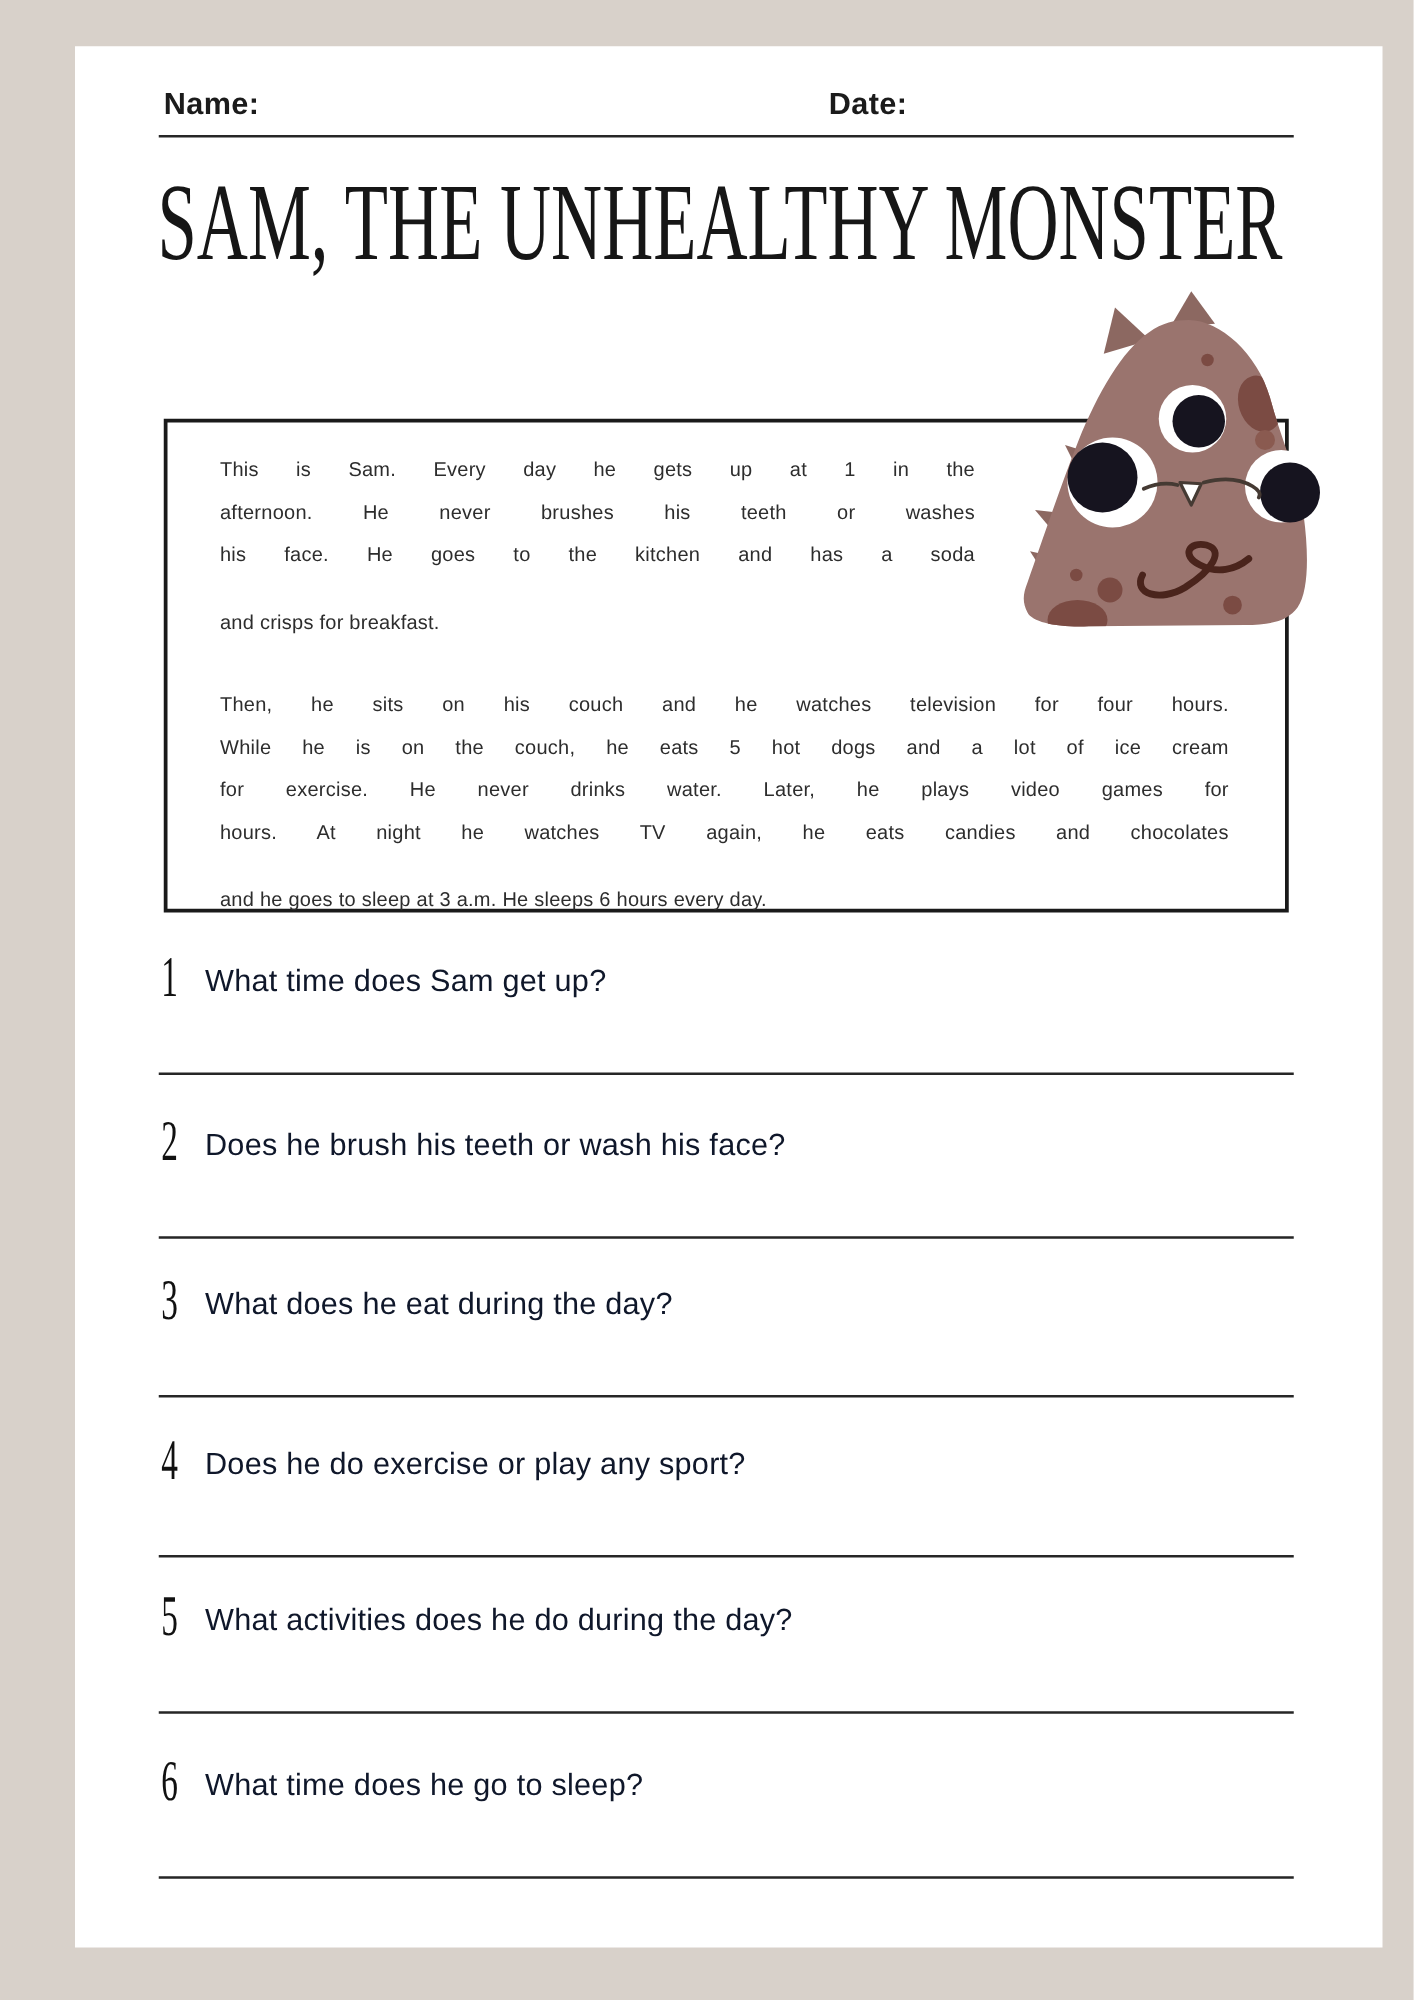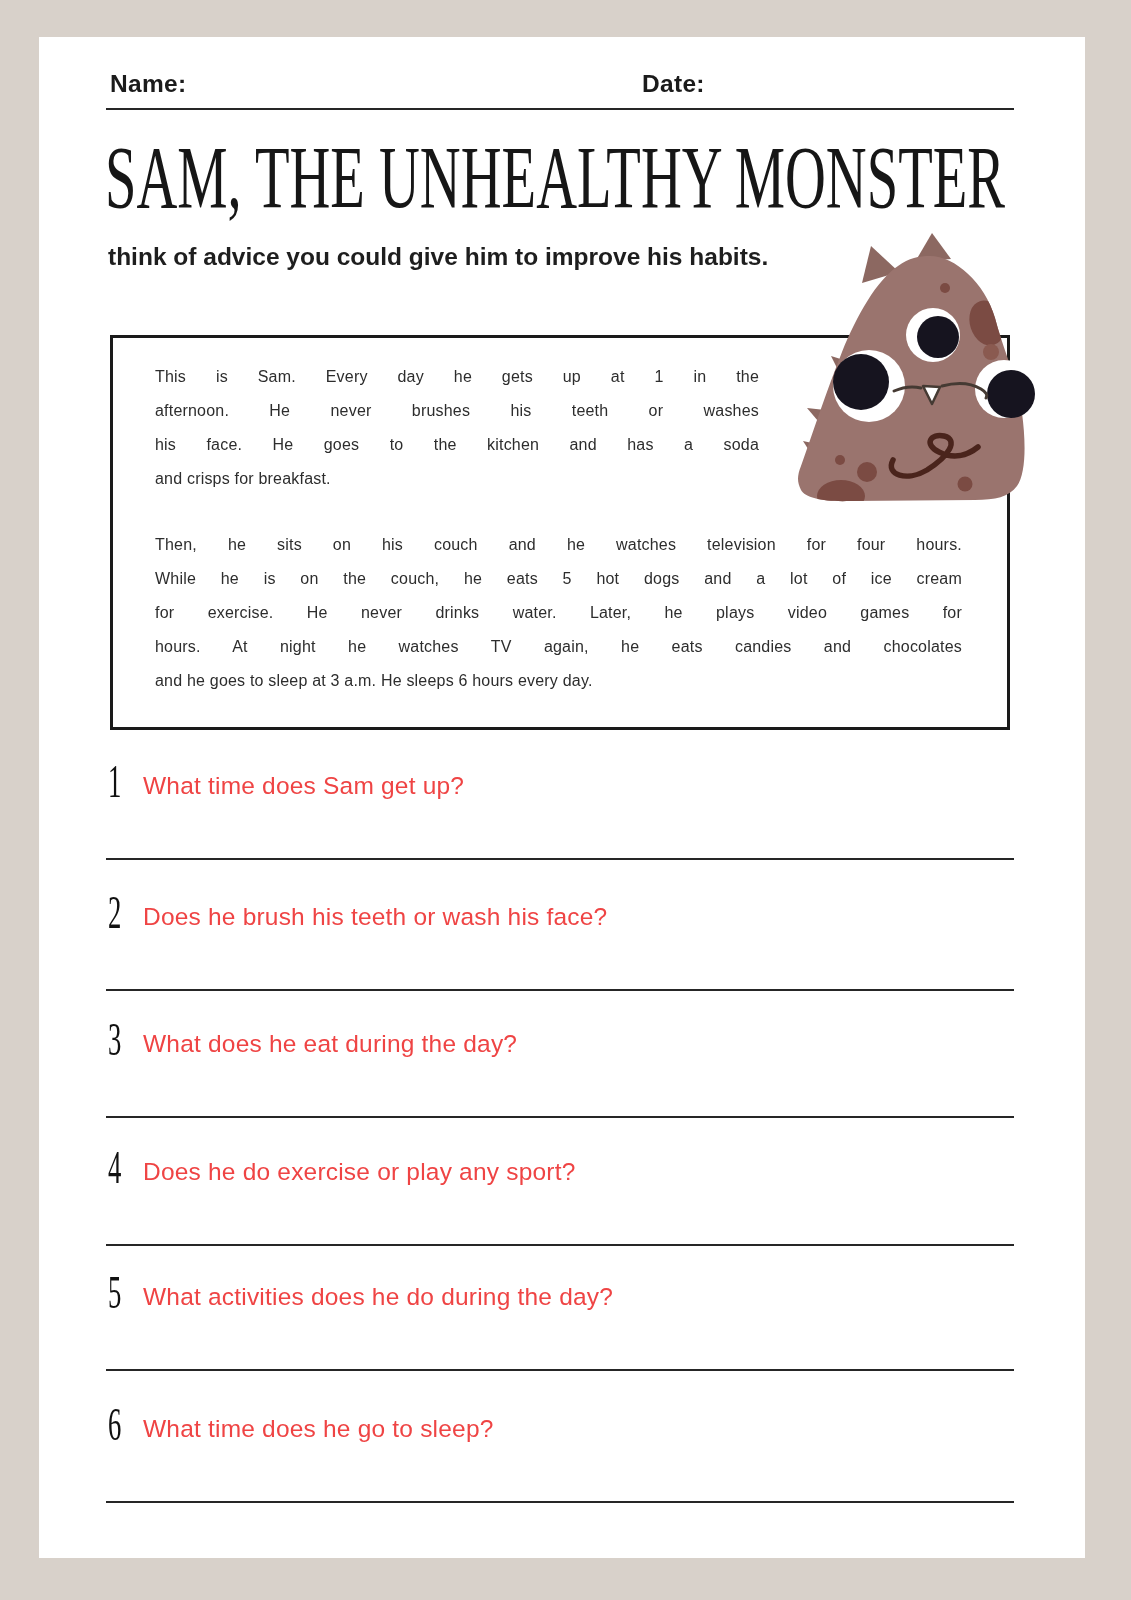--- a/index.html
+++ b/index.html
@@ -3,56 +3,55 @@
 <meta charset="utf-8">
 <style>
   :root{
     --page-frame:#d8d1ca; --paper:#ffffff; --ink:#1b1b1b; --body-text:#2d2d2d; --line:#262626;
     --monster-body:#9a746e; --monster-spike:#8c6861; --monster-spot-dark:#7b4b43;
     --monster-spot-mid:#8a5a50; --monster-pupil:#16141f; --monster-eye-white:#ffffff; --monster-mouth:#4a241c;
   }
   html,body{margin:0;padding:0;background:#fff;}
   .frame{position:relative;width:1131px;height:1600px;background:var(--page-frame);
          font-family:"Liberation Sans",sans-serif;overflow:hidden;}
-  .page{position:absolute;left:39px;top:37px;width:1046px;height:1521px;background:var(--paper);}
+  .page{position:absolute;left:60px;top:37px;width:1046px;height:1521px;background:var(--paper);}
   .abs{position:absolute;}
   .hdr-label{font-weight:700;font-size:24.5px;color:var(--ink);letter-spacing:.3px;line-height:1;}
   .hdr-underline{left:67px;top:71px;width:908px;border-top:2.5px solid var(--line);}
   .title-svg{left:64px;top:102px;}
   .title-text{font-family:"Liberation Serif",serif;font-size:88px;fill:#161616;}
   .instructions{left:69px;top:204px;font-weight:700;font-size:24.5px;line-height:32.5px;color:#1e1e1e;}
   .reading-box{left:71px;top:298px;width:900px;height:395px;border:3px solid #1a1a1a;box-sizing:border-box;background:var(--paper);}
   .para{font-size:16px;line-height:34px;color:var(--body-text);letter-spacing:.2px;}
   .p1{margin:22px 0 0 42px;width:604px;}
   .p2{margin:32px 45px 0 42px;}
   .jline{text-align:justify;text-align-last:justify;}
-  .jline.last{text-align-last:left;}
+  .jline.last{text-align-last:left;margin-top:20px;}
   .monster{left:756px;top:191px;}
   .question{position:absolute;left:69px;width:906px;}
   .qnum{position:absolute;left:0;top:-12px;font-family:"Liberation Serif",serif;font-size:46px;
         line-height:1;color:#111;transform:scaleX(.58);transform-origin:left bottom;}
-  .qtext{margin-left:35px;font-size:24.5px;line-height:1.2;color:#ef4444;letter-spacing:.2px;}
+  .qtext{margin-left:35px;font-size:24.5px;line-height:1.2;color:#0f172a;letter-spacing:.2px;}
   .answer-line{position:absolute;left:-2px;width:908px;top:87px;border-top:2.5px solid var(--line);}
 </style>
 </head>
 <body>
 
 <div class="frame">
   <div class="page">
 
     <div class="abs hdr-label" style="left:71px;top:35px;">Name:</div>
     <div class="abs hdr-label" style="left:603px;top:35px;">Date:</div>
     <div class="abs hdr-underline"></div>
 
     <svg class="abs title-svg" width="908" height="94">
       <text class="title-text" x="2" y="68" textLength="900" lengthAdjust="spacingAndGlyphs">SAM, THE UNHEALTHY MONSTER</text>
     </svg>
 
     <div class="abs instructions">
-      <div>think of advice you could give him to improve his habits.</div>
     </div>
 
     <div class="abs reading-box">
       <div class="para p1">
         <div class="jline">This is Sam. Every day he gets up at 1 in the</div>
         <div class="jline">afternoon. He never brushes his teeth or washes</div>
         <div class="jline">his face. He goes to the kitchen and has a soda</div>
         <div class="jline last">and crisps for breakfast.</div>
       </div>
       <div class="para p2">

